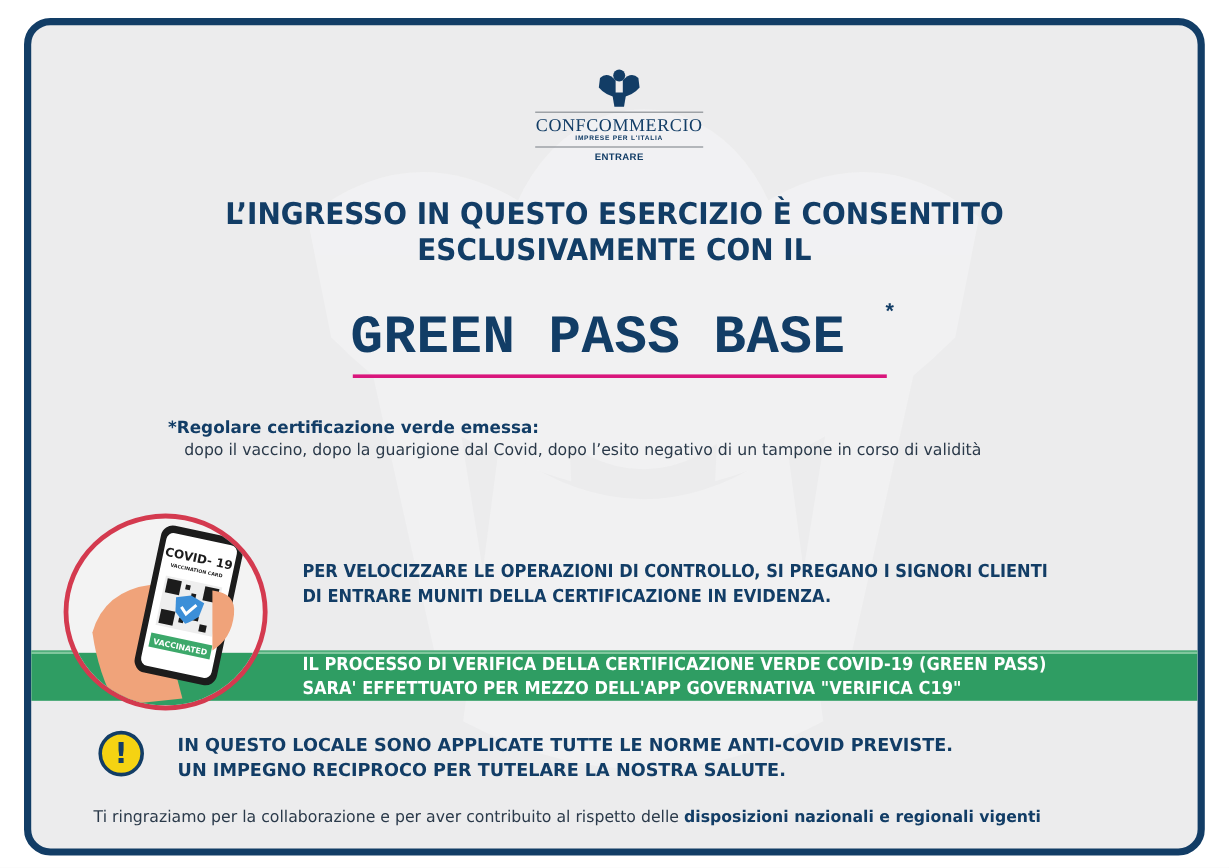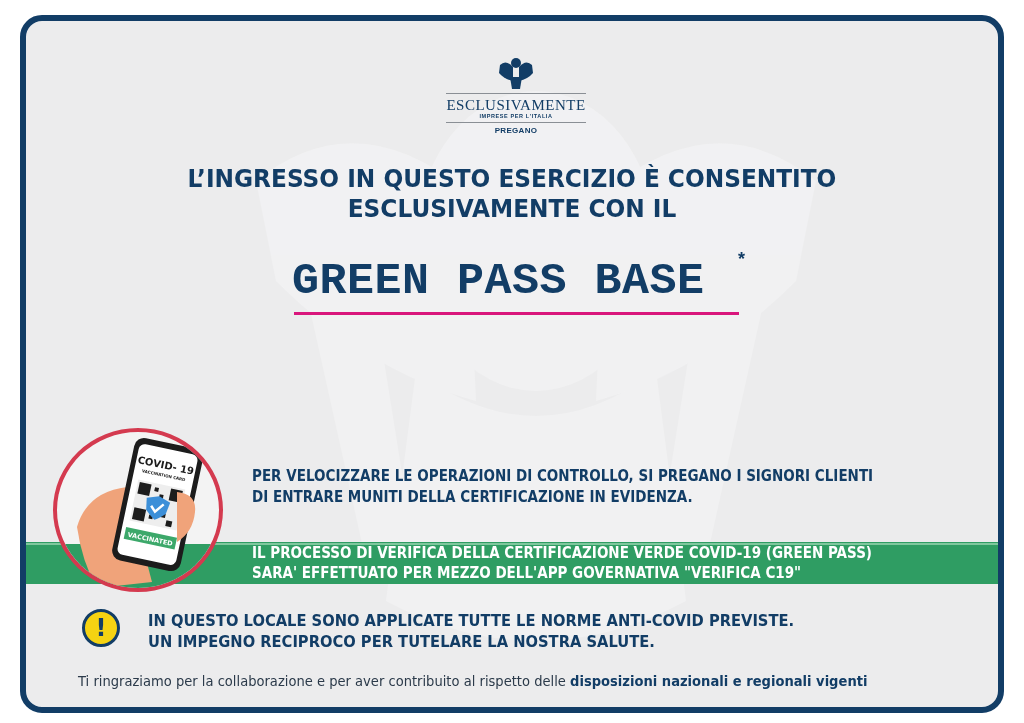--- a/index.html
+++ b/index.html
@@ -103,35 +103,39 @@
   <div class="logo">
     <svg class="logo-eagle" viewBox="0 0 40 36">
       <g fill="#123d66">
         <ellipse cx="20" cy="8" rx="5" ry="5"></ellipse>
         <path d="M4 10 Q10 4 17 12 L17 26 Q8 24 3 18 Z"></path>
         <path d="M36 10 Q30 4 23 12 L23 26 Q32 24 37 18 Z"></path>
         <path d="M14 22 L26 22 L24 34 L16 34 Z"></path>
       </g>
     </svg>
     <div class="logo-rule"></div>
-    <div class="logo-name">ESCLUSIVAMENTE</div>
+    <div class="logo-name">CONFCOMMERCIO</div>
     <div class="logo-tag">IMPRESE PER L'ITALIA</div>
     <div class="logo-rule"></div>
-    <div class="logo-city">PREGANO</div>
+    <div class="logo-city">ENTRARE</div>
   </div>
 
   <div class="headline">
     <div>L’INGRESSO IN QUESTO ESERCIZIO È CONSENTITO</div>
     <div>ESCLUSIVAMENTE CON IL</div>
   </div>
 
   <div class="gp-title">GREEN PASS BASE</div>
   <div class="gp-star">*</div>
   <div class="gp-underline"></div>
 
+  <div class="note">
+    <div class="note-head">*Regolare certificazione verde emessa:</div>
+    <div class="note-body">dopo il vaccino, dopo la guarigione dal Covid, dopo l’esito negativo di un tampone in corso di validità</div>
+  </div>
 
   <div class="request">
     <div>PER VELOCIZZARE LE OPERAZIONI DI CONTROLLO, SI PREGANO I SIGNORI CLIENTI</div>
     <div>DI ENTRARE MUNITI DELLA CERTIFICAZIONE IN EVIDENZA.</div>
   </div>
 
   <div class="green-band"></div>
   <div class="green-band-light"></div>
   <div class="band-text">
     <div>IL PROCESSO DI VERIFICA DELLA CERTIFICAZIONE VERDE COVID-19 (GREEN PASS)</div>

